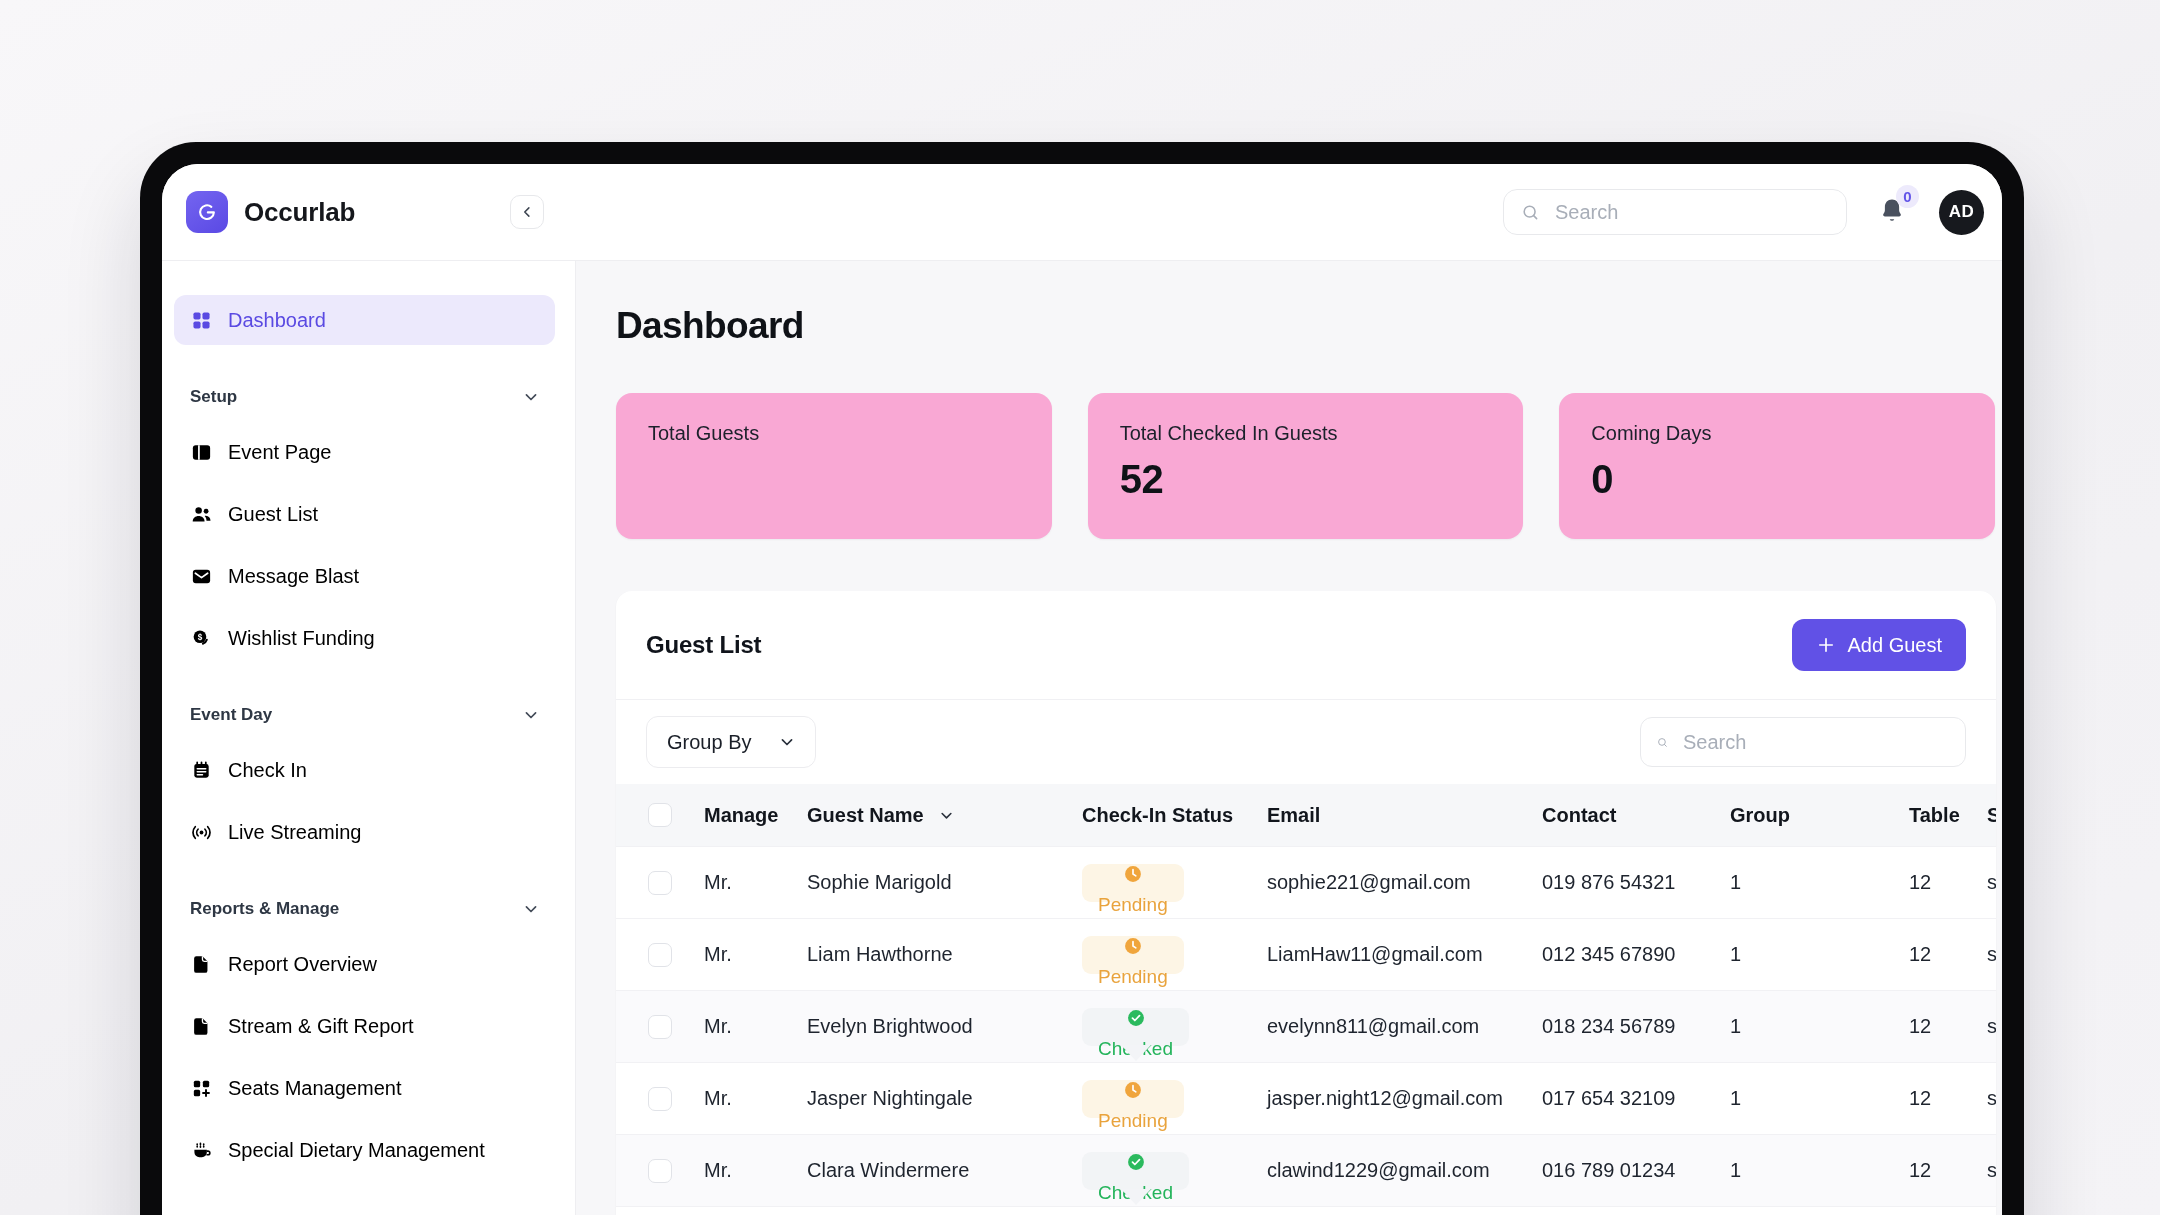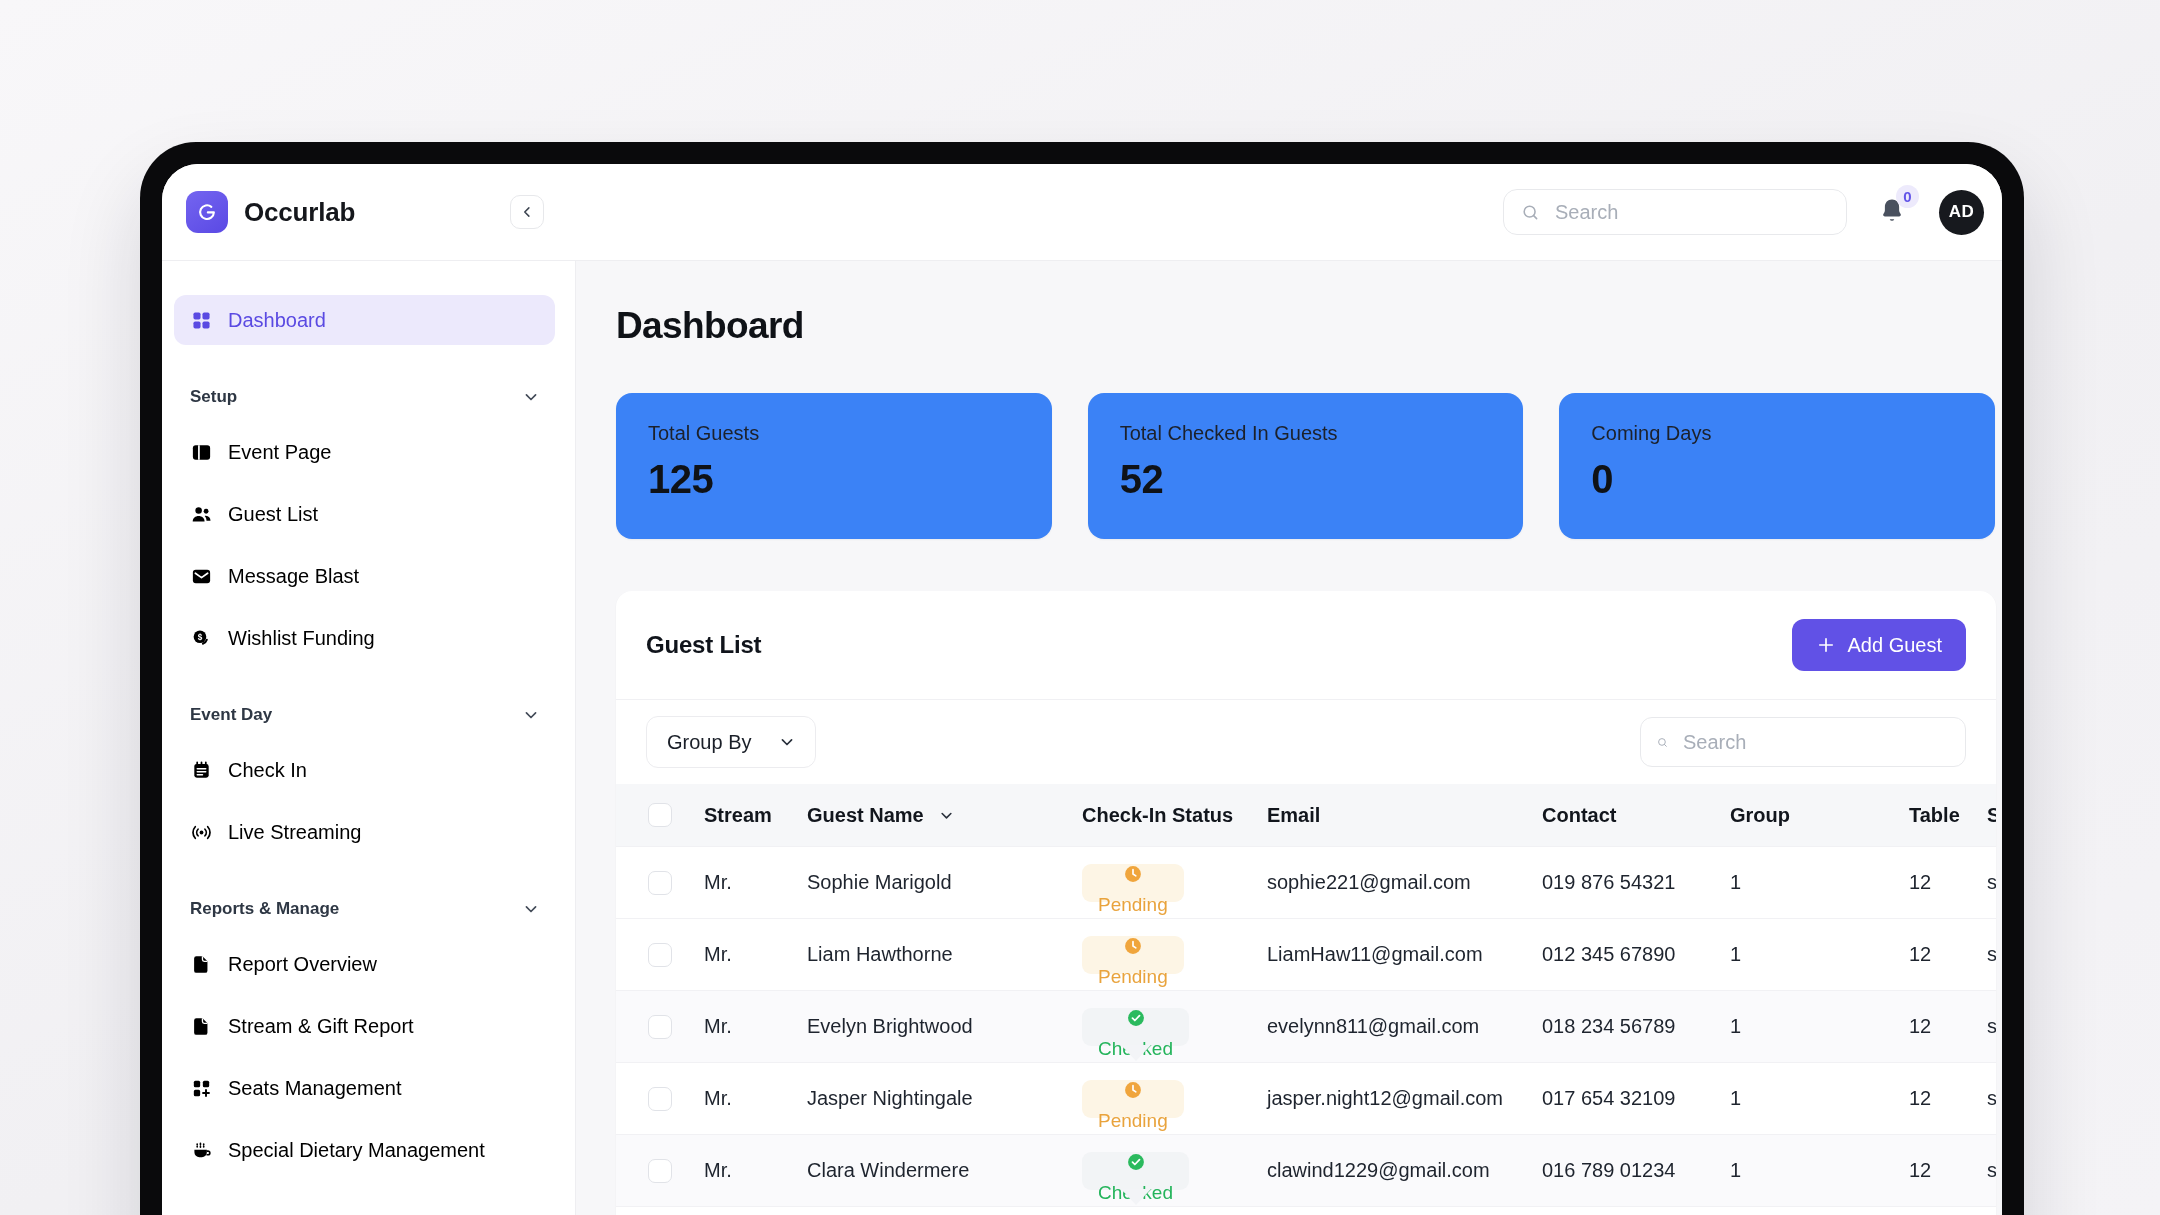--- a/index.html
+++ b/index.html
@@ -69,21 +69,21 @@
     margin:40px 0 18px; padding:0 14px 0 16px;
     color:#2e3744; font-size:17px; font-weight:700; height:24px; cursor:pointer;
   }
   .nav-section:first-of-type { margin-top:34px; }
   .nav-section svg { width:20px; height:20px; color:#434b58; }
   
   .main { flex:1; min-width:0; background:#f7f7f9; padding:44px 6px 0 40px; overflow:hidden; }
   .page-title { font-size:37px; font-weight:700; color:#0f1217; letter-spacing:-.6px; margin:0 0 46px; }
   .stats { display:flex; gap:36px; margin-bottom:52px; padding-right:1px; }
   .stat-card {
-    flex:1; height:146px; background:#3b82f6; border-radius:16px; padding:29px 32px;
+    flex:1; height:146px; background:#f9a8d4; border-radius:16px; padding:29px 32px;
     box-shadow:0 1px 2px rgba(16,24,40,.05);
   }
   .stat-label { font-size:20px; font-weight:500; color:#1c212b; }
   .stat-value { font-size:40px; font-weight:700; color:#0f1217; margin-top:12px; letter-spacing:-.5px; }
   
   .guest-card {
     background:#fff; border-radius:16px; box-shadow:0 1px 2px rgba(16,24,40,.05);
     height:900px; overflow:hidden; display:flex; flex-direction:column;
   }
   .gc-header { display:flex; align-items:center; justify-content:space-between; padding:28px 30px 28px 30px; border-bottom:1px solid #f0f0f3; }
@@ -295,21 +295,20 @@
             <span>Special Dietary Management</span>
           </div>
         </div>
 
         <div class="main">
           <h1 class="page-title">Dashboard</h1>
 
           <div class="stats">
             <div class="stat-card">
               <div class="stat-label">Total Guests</div>
-              <div class="stat-value">125</div>
             </div>
             <div class="stat-card">
               <div class="stat-label">Total Checked In Guests</div>
               <div class="stat-value">52</div>
             </div>
             <div class="stat-card">
               <div class="stat-label">Coming Days</div>
               <div class="stat-value">0</div>
             </div>
           </div>
@@ -339,21 +338,21 @@
                     <circle cx="11" cy="11" r="6.2" stroke="currentColor" stroke-width="1.8"></circle>
                     <path d="M15.6 15.6 L19 19" stroke="currentColor" stroke-width="1.8" stroke-linecap="round"></path>
                   </svg>
                 <input type="text" placeholder="Search" style="">
               </div>
             </div>
 
             <div class="gtable">
               <div class="t-head">
                 <span class="checkbox"></span>
-                <span>Stream</span>
+                <span>Manage</span>
                 <span class="with-sort">
                   <span>Guest Name</span>
                   <svg viewBox="0 0 24 24" fill="none">
                       <path d="M6.5 9.5 L12 15 L17.5 9.5" stroke="currentColor" stroke-width="2" stroke-linecap="round" stroke-linejoin="round"></path>
                     </svg>
                 </span>
                 <span>Check-In Status</span>
                 <span>Email</span>
                 <span>Contact</span>
                 <span>Group</span>

